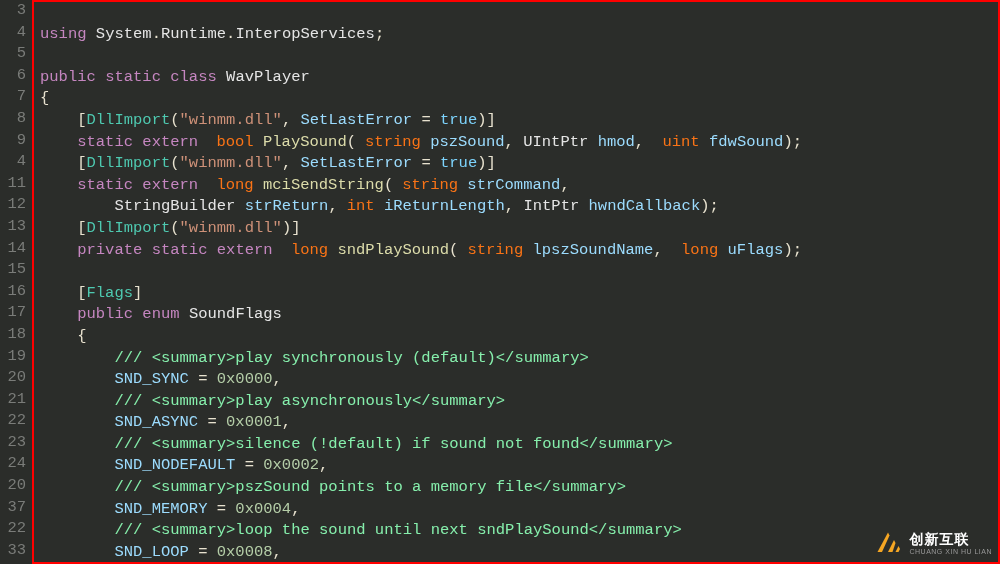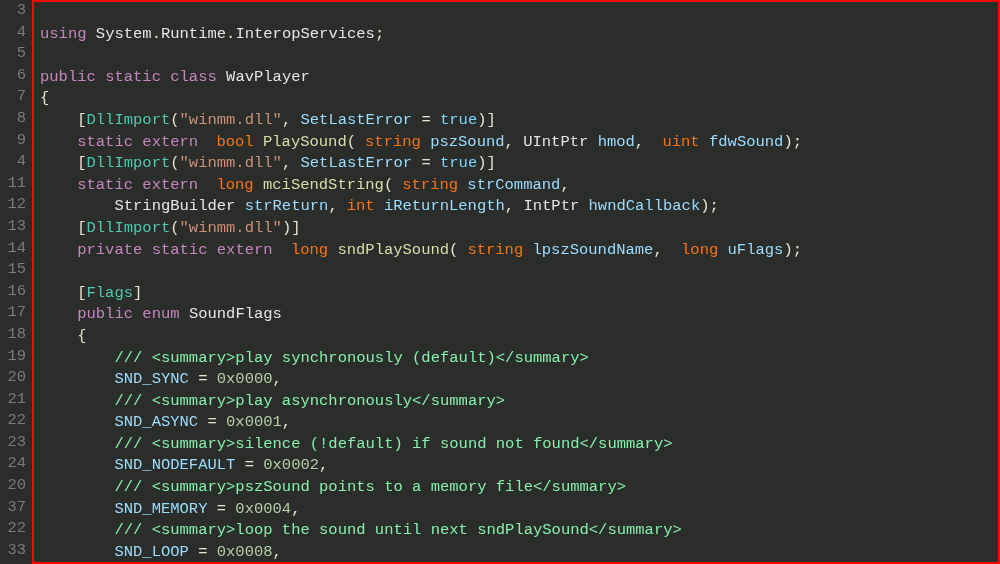--- a/index.html
+++ b/index.html
@@ -102,13 +102,26 @@
       <div class="ln">24</div>
       <div class="ln">20</div>
       <div class="ln">37</div>
       <div class="ln">22</div>
       <div class="ln">33</div>
     </div>
   <div class="code-wrap">
     <div class="code"><div class="row"></div><div class="row"><span class="tok-kw">using</span><span> </span><span class="tok-type">System</span><span>.</span><span class="tok-type">Runtime</span><span>.</span><span class="tok-type">InteropServices</span><span>;</span></div><div class="row"></div><div class="row"><span class="tok-kw">public</span><span> </span><span class="tok-kw">static</span><span> </span><span class="tok-kw">class</span><span> </span><span class="tok-type">WavPlayer</span></div><div class="row"><span>{</span></div><div class="row"><span>    [</span><span class="tok-attr">DllImport</span><span>(</span><span class="tok-str">"winmm.dll"</span><span>, </span><span class="tok-prop">SetLastError</span><span> = </span><span class="tok-const">true</span><span>)]</span></div><div class="row"><span>    </span><span class="tok-kw">static</span><span> </span><span class="tok-kw">extern</span><span> </span><span class="tok-type2">bool</span><span> </span><span class="tok-fn">PlaySound</span><span>(</span><span class="tok-type2">string</span><span> </span><span class="tok-param">pszSound</span><span>, </span><span class="tok-type">UIntPtr</span><span> </span><span class="tok-param">hmod</span><span>, </span><span class="tok-type2">uint</span><span> </span><span class="tok-param">fdwSound</span><span>);</span></div><div class="row"><span>    [</span><span class="tok-attr">DllImport</span><span>(</span><span class="tok-str">"winmm.dll"</span><span>, </span><span class="tok-prop">SetLastError</span><span> = </span><span class="tok-const">true</span><span>)]</span></div><div class="row"><span>    </span><span class="tok-kw">static</span><span> </span><span class="tok-kw">extern</span><span> </span><span class="tok-type2">long</span><span> </span><span class="tok-fn">mciSendString</span><span>(</span><span class="tok-type2">string</span><span> </span><span class="tok-param">strCommand</span><span>,</span></div><div class="row"><span>        </span><span class="tok-type">StringBuilder</span><span> </span><span class="tok-param">strReturn</span><span>,</span><span class="tok-type2">int</span><span> </span><span class="tok-param">iReturnLength</span><span>, </span><span class="tok-type">IntPtr</span><span> </span><span class="tok-param">hwndCallback</span><span>);</span></div><div class="row"><span>    [</span><span class="tok-attr">DllImport</span><span>(</span><span class="tok-str">"winmm.dll"</span><span>)]</span></div><div class="row"><span>    </span><span class="tok-kw">private</span><span> </span><span class="tok-kw">static</span><span> </span><span class="tok-kw">extern</span><span> </span><span class="tok-type2">long</span><span> </span><span class="tok-fn">sndPlaySound</span><span>(</span><span class="tok-type2">string</span><span> </span><span class="tok-param">lpszSoundName</span><span>, </span><span class="tok-type2">long</span><span> </span><span class="tok-param">uFlags</span><span>);</span></div><div class="row"></div><div class="row"><span>    [</span><span class="tok-attr">Flags</span><span>]</span></div><div class="row"><span>    </span><span class="tok-kw">public</span><span> </span><span class="tok-kw">enum</span><span> </span><span class="tok-type">SoundFlags</span></div><div class="row"><span>    {</span></div><div class="row"><span>        </span><span class="tok-cmt">/// &lt;summary&gt;play synchronously (default)&lt;/summary&gt;</span></div><div class="row"><span>        </span><span class="tok-enum">SND_SYNC</span><span> = </span><span class="tok-num">0x0000</span><span>,</span></div><div class="row"><span>        </span><span class="tok-cmt">/// &lt;summary&gt;play asynchronously&lt;/summary&gt;</span></div><div class="row"><span>        </span><span class="tok-enum">SND_ASYNC</span><span> = </span><span class="tok-num">0x0001</span><span>,</span></div><div class="row"><span>        </span><span class="tok-cmt">/// &lt;summary&gt;silence (!default) if sound not found&lt;/summary&gt;</span></div><div class="row"><span>        </span><span class="tok-enum">SND_NODEFAULT</span><span> = </span><span class="tok-num">0x0002</span><span>,</span></div><div class="row"><span>        </span><span class="tok-cmt">/// &lt;summary&gt;pszSound points to a memory file&lt;/summary&gt;</span></div><div class="row"><span>        </span><span class="tok-enum">SND_MEMORY</span><span> = </span><span class="tok-num">0x0004</span><span>,</span></div><div class="row"><span>        </span><span class="tok-cmt">/// &lt;summary&gt;loop the sound until next sndPlaySound&lt;/summary&gt;</span></div><div class="row"><span>        </span><span class="tok-enum">SND_LOOP</span><span> = </span><span class="tok-num">0x0008</span><span>,</span></div></div>
   </div>
 
+  <div class="watermark">
+    <span class="wm-icon">
+      <svg viewBox="0 0 40 40">
+        <polygon points="6,32 20,6 22,10 12,32" fill="#f5a623"></polygon>
+        <polygon points="20,32 28,16 30,20 26,32" fill="#f5a623"></polygon>
+        <polygon points="30,32 34,24 36,28 34,32" fill="#f5a623"></polygon>
+      </svg>
+    </span>
+    <span class="wm-text">
+      <span class="wm-main">创新互联</span>
+      <span class="wm-sub">CHUANG XIN HU LIAN</span>
+    </span>
+  </div>
 </div>
 
 </body></html>

